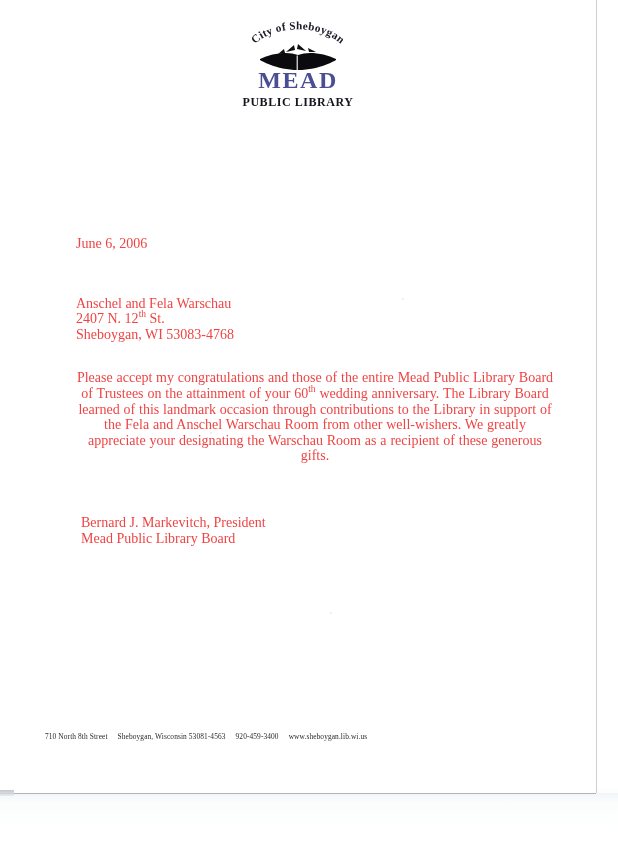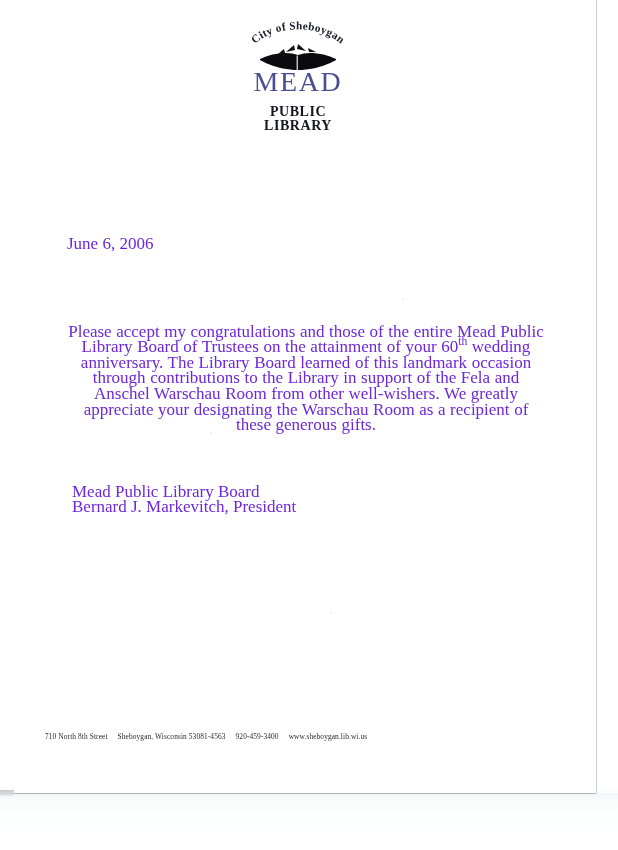--- a/index.html
+++ b/index.html
@@ -83,49 +83,49 @@
     width: 88px;
     height: 28px;
   }
   #mead-word {
     position: absolute;
     left: 0;
     top: 50px;
     width: 124px;
     text-align: center;
     font-family: "Liberation Serif", serif;
-    font-size: 28px;
-    font-weight: normal;
+    font-size: 24px;
+    font-weight: bold;
     letter-spacing: 1.6px;
     color: #4a4f93;
     line-height: 1;
   }
   #public-library-word {
     position: absolute;
     left: 0;
-    top: 87px;
-    width: 124px;
-    text-align: center;
-    font-family: "Liberation Serif", serif;
-    font-size: 14px;
+    top: 78px;
+    width: 124px;
+    text-align: center;
+    font-family: "Liberation Serif", serif;
+    font-size: 12px;
     font-weight: bold;
     letter-spacing: 0.55px;
     color: #16161e;
     line-height: 1;
   }
 
   
   #letter {
     position: absolute;
-    left: 67px;
+    left: 76px;
     top: 236px;
     width: 478px;
-    font-size: 17px;
+    font-size: 14px;
     line-height: 15.6px;
-    color: #6d28d9;
+    color: #ef4444;
   }
   .blk { margin: 0; }
   .gap-date     { height: 44px; }
   .gap-addr     { height: 14px; }
   .gap-sal      { height: 14px; }
   .gap-body     { height: 16px; }
   .gap-sign     { height: 35px; }
   .addr-line, .sig-line { white-space: nowrap; }
   sup {
     font-size: 0.68em;
@@ -198,36 +198,41 @@
       <div id="mead-word">MEAD</div>
       <div id="public-library-word">PUBLIC LIBRARY</div>
     </div>
   </div>
 
   <div id="letter">
 
     <div class="blk">June 6, 2006</div>
     <div class="gap-date"></div>
 
+    <div>
+      <div class="blk addr-line">Anschel and Fela Warschau</div>
+      <div class="blk addr-line"><span>2407 N. 12</span><sup>th</sup><span> St.</span></div>
+      <div class="blk addr-line">Sheboygan, WI   53083-4768</div>
+    </div>
 
     <div class="gap-addr"></div>
 
 
     <div class="gap-sal"></div>
 
     <div class="blk" id="body-paragraph"><span>Please accept my congratulations and those of the entire Mead Public Library Board of Trustees on the attainment of your 60</span><sup>th</sup><span> wedding anniversary.  The Library Board learned of this landmark occasion through contributions to the Library in support of the Fela and Anschel Warschau Room from other well-wishers.  We greatly appreciate your designating the Warschau Room as a recipient of these generous gifts.</span></div>
 
     <div class="gap-body"></div>
 
 
     <div class="gap-sign"></div>
 
     <div id="signature-block">
+      <div class="blk sig-line">Bernard J. Markevitch, President</div>
       <div class="blk sig-line">Mead Public Library Board</div>
-      <div class="blk sig-line">Bernard J. Markevitch, President</div>
     </div>
   </div>
 
   <div id="footer">
     <span>710 North 8th Street</span><span>Sheboygan, Wisconsin 53081-4563</span><span>920-459-3400</span><span>www.sheboygan.lib.wi.us</span>
   </div>
 
   <div class="speck" style="left:210px; top:432px; width:2px; height:2px;"></div>
   <div class="speck" style="left:402px; top:298px; width:1.5px; height:1.5px;"></div>
   <div class="speck" style="left:330px; top:612px; width:1.5px; height:1.5px;"></div>

